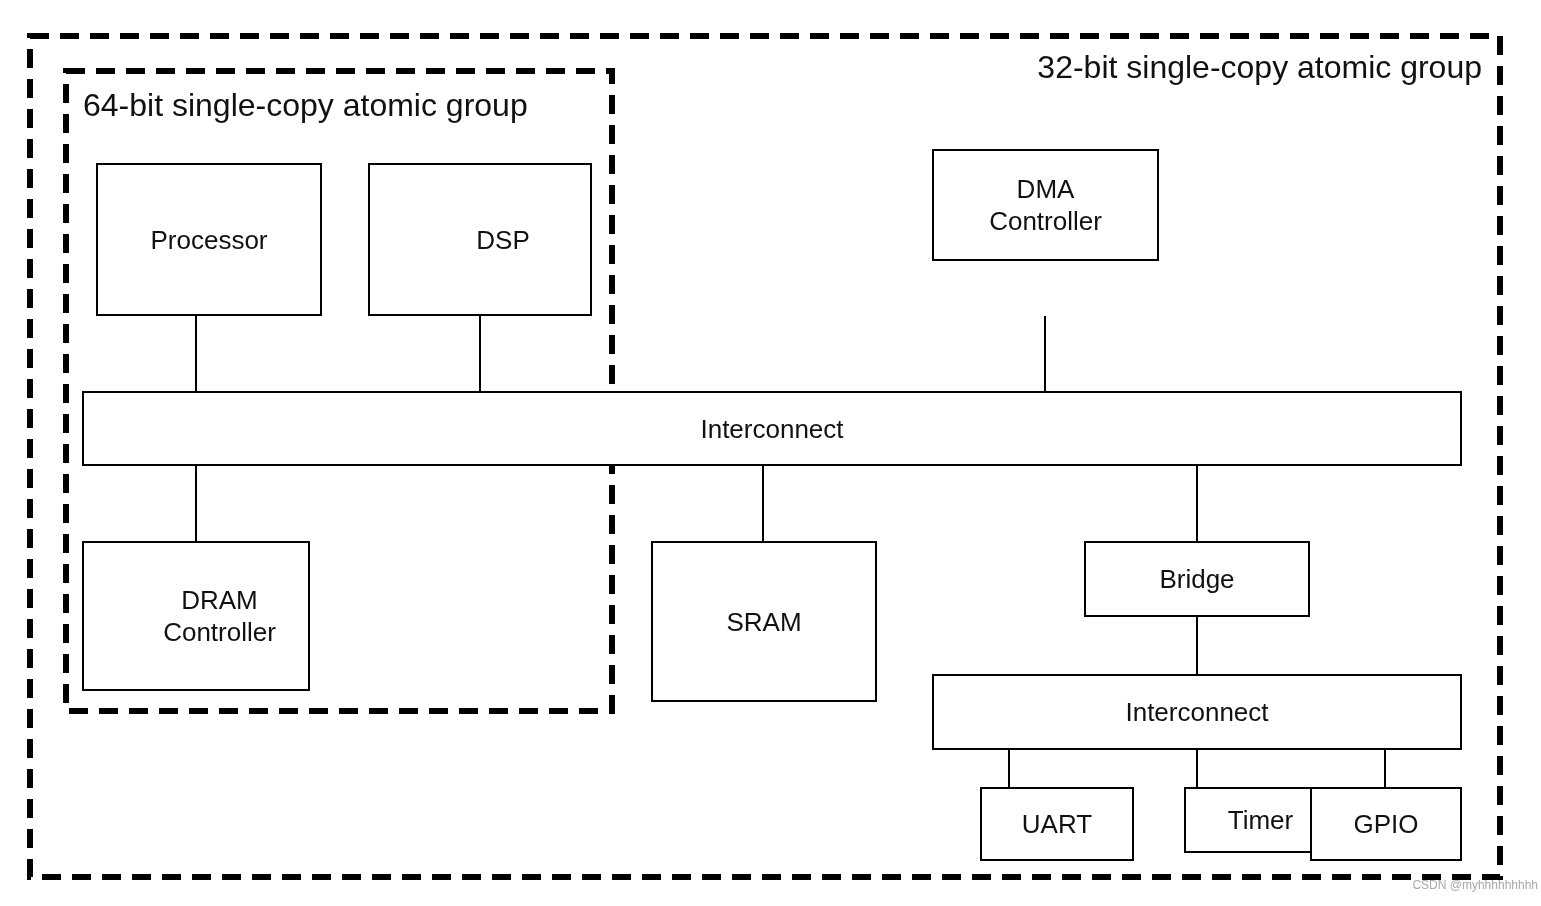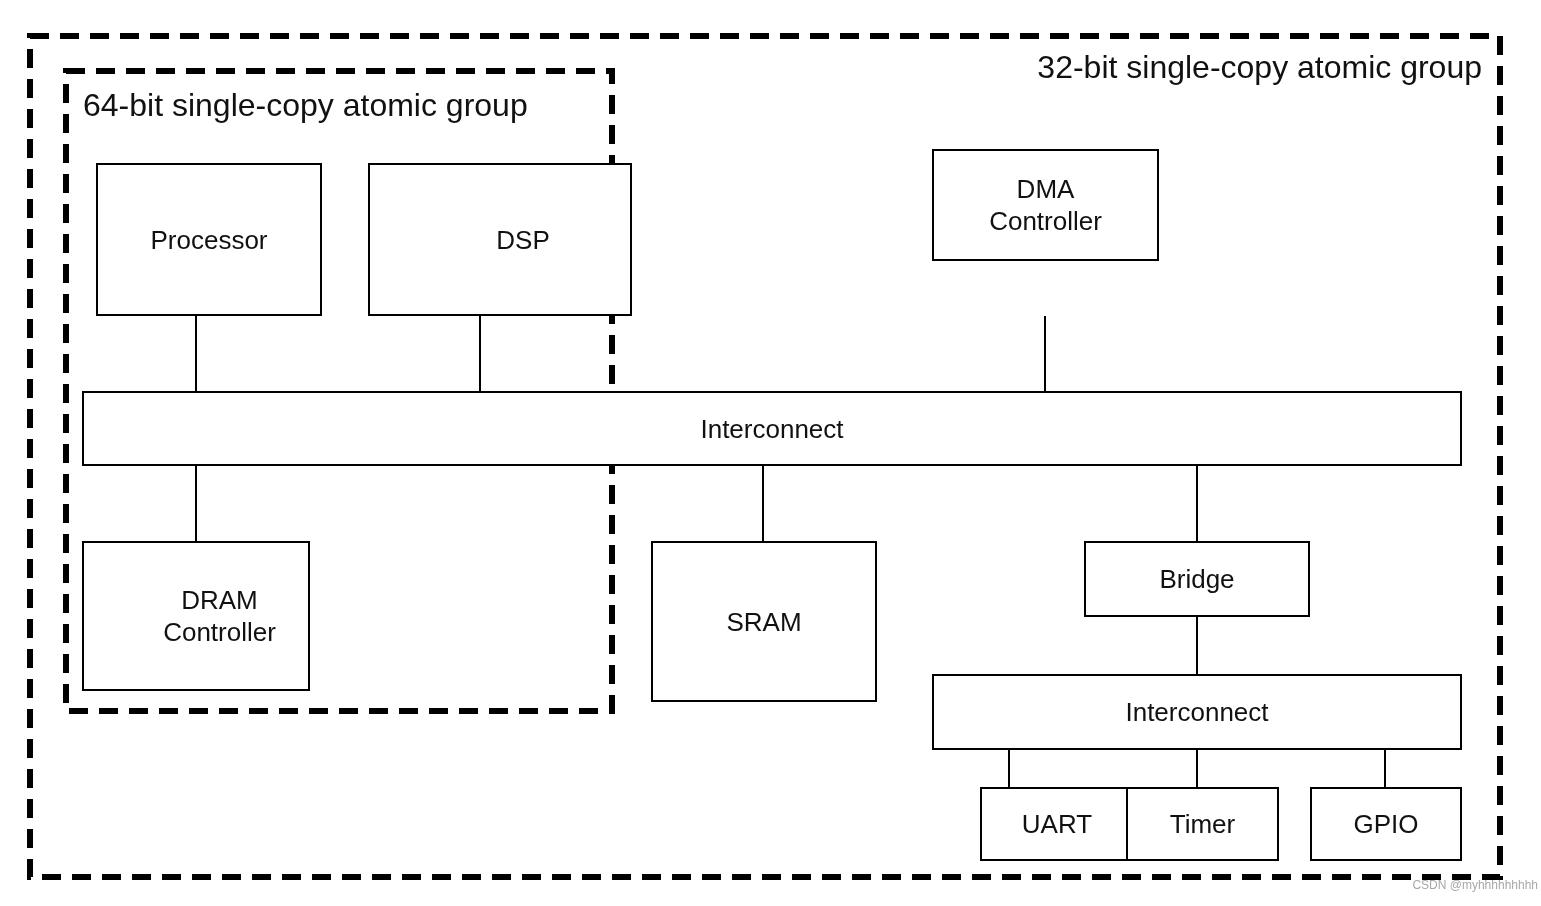--- a/index.html
+++ b/index.html
@@ -42,29 +42,29 @@
     z-index: 1;
   }
   .group-label {
     position: absolute;
     font-size: 32px;
     white-space: nowrap;
     z-index: 3;
   }
   
   #box-processor    { left: 84px;   top: 163px; width: 226px;  height: 153px; margin-left: 12px; }
-  #box-dsp          { left: 368px;  top: 163px; width: 264px;  height: 153px; padding-left: 46px; }
+  #box-dsp          { left: 368px;  top: 163px; width: 224px;  height: 153px; padding-left: 46px; }
   #box-dma          { left: 932px;  top: 149px; width: 227px;  height: 112px; }
   #box-interconnect1{ left: 82px;   top: 391px; width: 1380px; height: 75px; }
   #box-dram         { left: 82px;   top: 541px; width: 228px;  height: 150px; padding-left: 47px; }
   #box-sram         { left: 651px;  top: 541px; width: 226px;  height: 161px; }
   #box-bridge       { left: 1084px; top: 541px; width: 226px;  height: 76px; }
   #box-interconnect2{ left: 932px;  top: 674px; width: 530px;  height: 76px; }
   #box-uart         { left: 932px;  top: 787px; width: 154px;  height: 74px; margin-left: 48px; }
-  #box-timer        { left: 1126px; top: 787px; width: 153px;  height: 74px; text-align: center; }
+  #box-timer        { left: 1184px; top: 787px; width: 153px;  height: 66px; text-align: center; }
   #box-gpio         { left: 1310px; top: 787px; width: 152px;  height: 74px; }
   
   #line-processor-ic1 { left: 195px;  top: 316px; height: 75px; }
   #line-dsp-ic1       { left: 479px;  top: 316px; height: 75px; }
   #line-dma-ic1       { left: 1044px; top: 316px; height: 75px; }
   #line-ic1-dram      { left: 195px;  top: 466px; height: 75px; }
   #line-ic1-sram      { left: 762px;  top: 466px; height: 75px; }
   #line-ic1-bridge    { left: 1196px; top: 466px; height: 75px; }
   #line-bridge-ic2    { left: 1196px; top: 617px; height: 57px; }
   #line-ic2-uart      { left: 1008px; top: 750px; height: 37px; }

